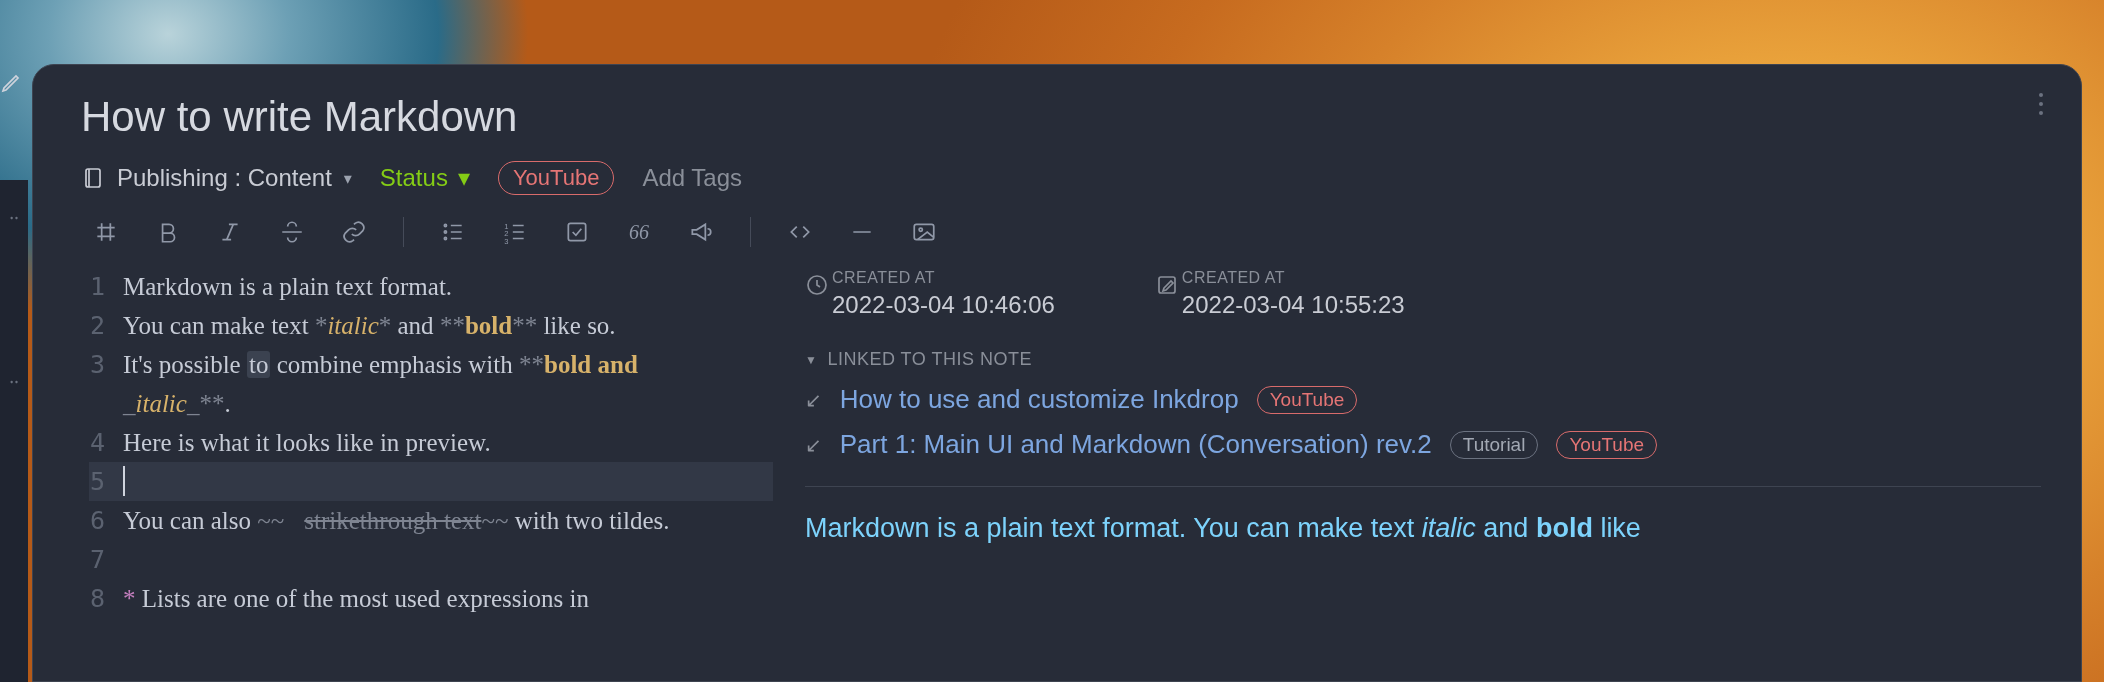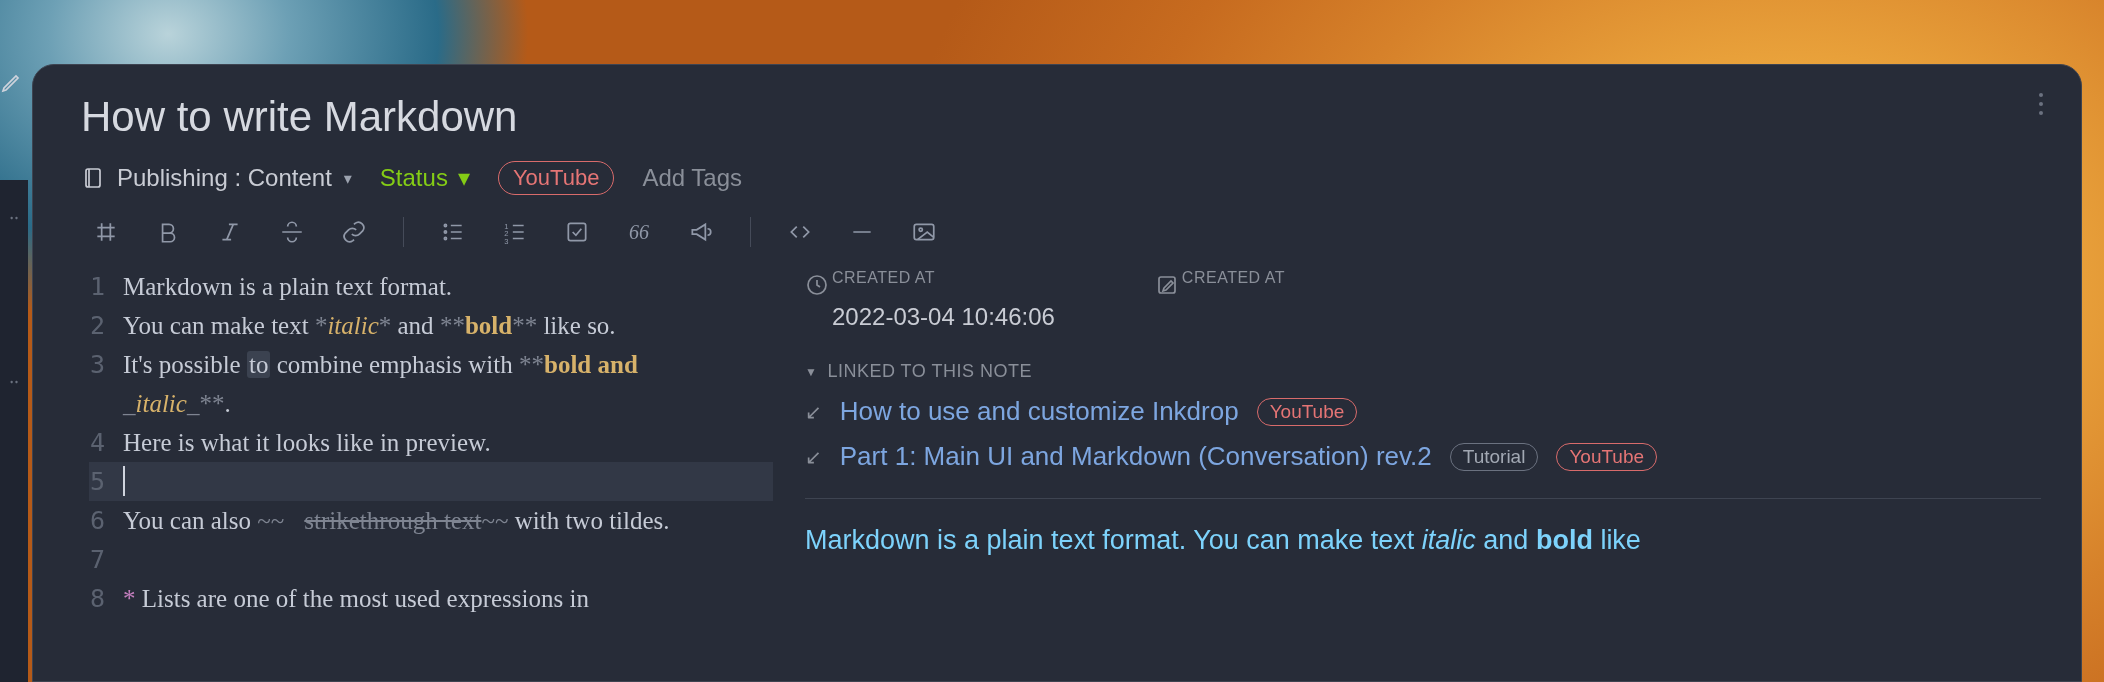--- a/index.html
+++ b/index.html
@@ -112,21 +112,21 @@
   position: absolute; width: 2px; height: 30px; background: #d0d4de;
 }
 
 
 .side { flex: 1; padding: 8px 40px 0 32px; color: #cfd3dc; overflow:hidden; }
 
 .timestamps { display: flex; gap: 100px; margin-bottom: 30px; }
 .ts { display: flex; align-items: flex-start; gap: 3px; }
 .ts .icon { color: #8a8f99; margin-top: 4px; }
 .ts .lbl { color: #8a8f99; font-size: 16px; letter-spacing: 0.5px; }
-.ts .val { color: #c9ccd4; font-size: 24px; margin-top: 16px; }
+.ts .val { color: #c9ccd4; font-size: 24px; margin-top: 4px; }
 
 .section-head {
   color: #8a8f99; font-size: 18px; letter-spacing: 0.5px;
   display: flex; align-items: center; gap: 10px; margin-bottom: 14px;
   cursor: pointer;
 }
 .section-head .tri { font-size: 12px; }
 
 .backlink { display: flex; align-items: center; gap: 18px; margin-bottom: 14px; }
 .backlink .arrow { color: #8a8f99; font-size: 20px; }
@@ -307,20 +307,21 @@
             <div class="val">2022-03-04 10:46:06</div>
           </div>
         </div>
         <div class="ts">
           <span class="icon"><svg class="ico" viewBox="0 0 24 24">
                 <rect x="4" y="4" width="16" height="16" rx="2"></rect>
                 <path d="M9 15l7-7 2 2-7 7-3 1 1-3z"></path>
               </svg></span>
           <div>
             <div class="lbl">CREATED AT</div>
+            <div class="val">2022-03-04 10:55:23</div>
           </div>
         </div>
       </div>
 
       <div class="section-head">
         <span class="tri">▼</span>
         <span>LINKED TO THIS NOTE</span>
       </div>
       <div id="backlinks">
           <div class="backlink">

